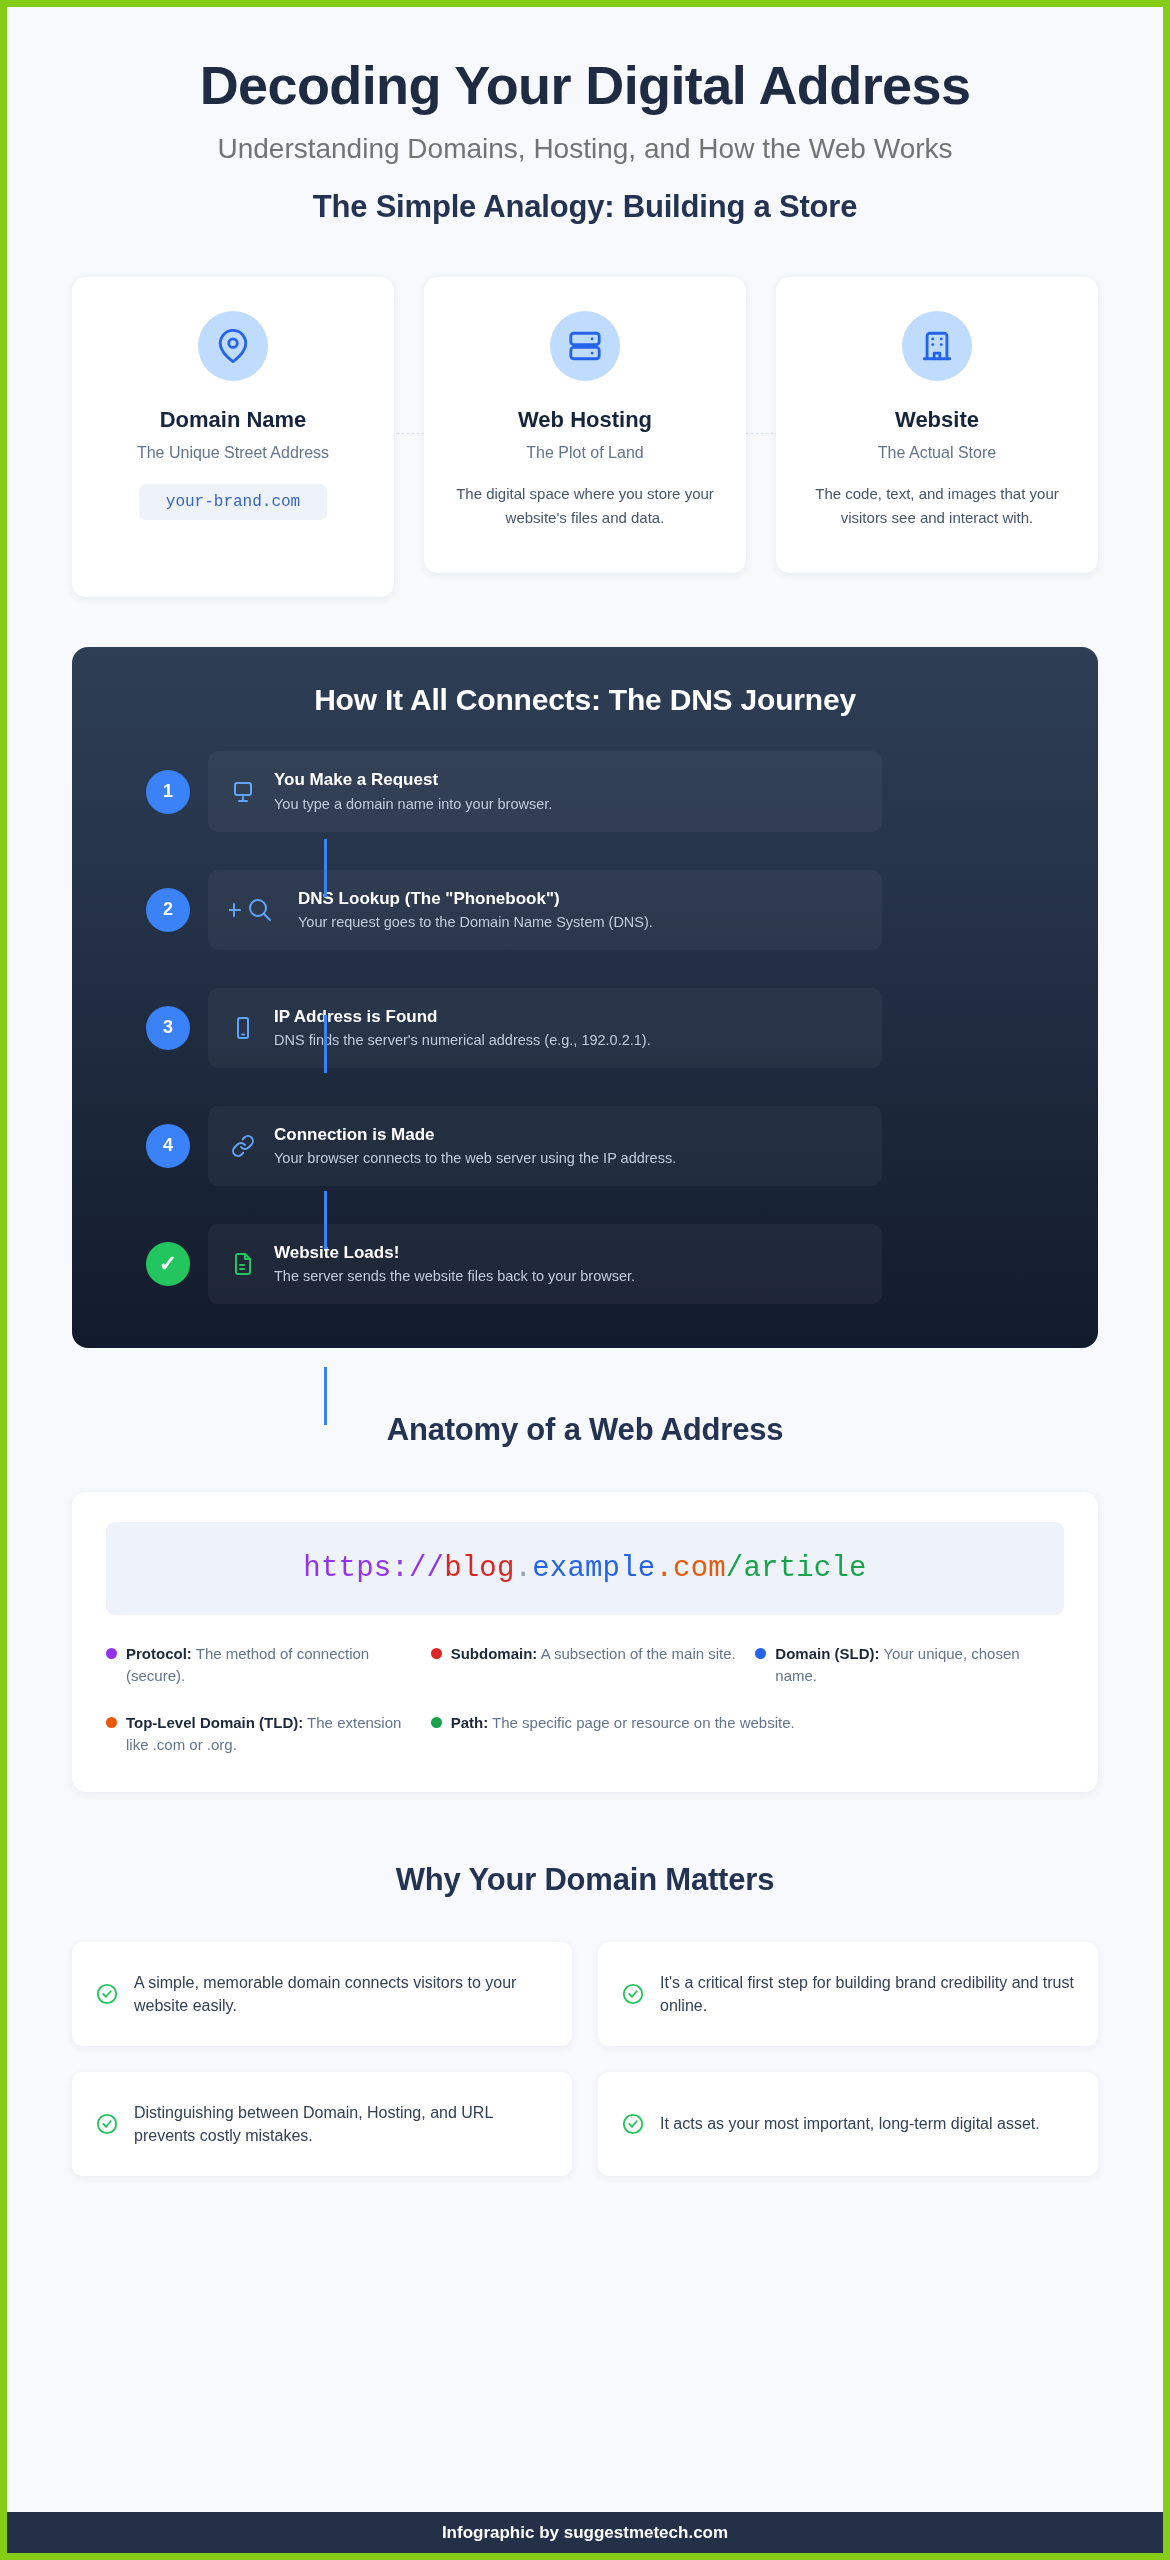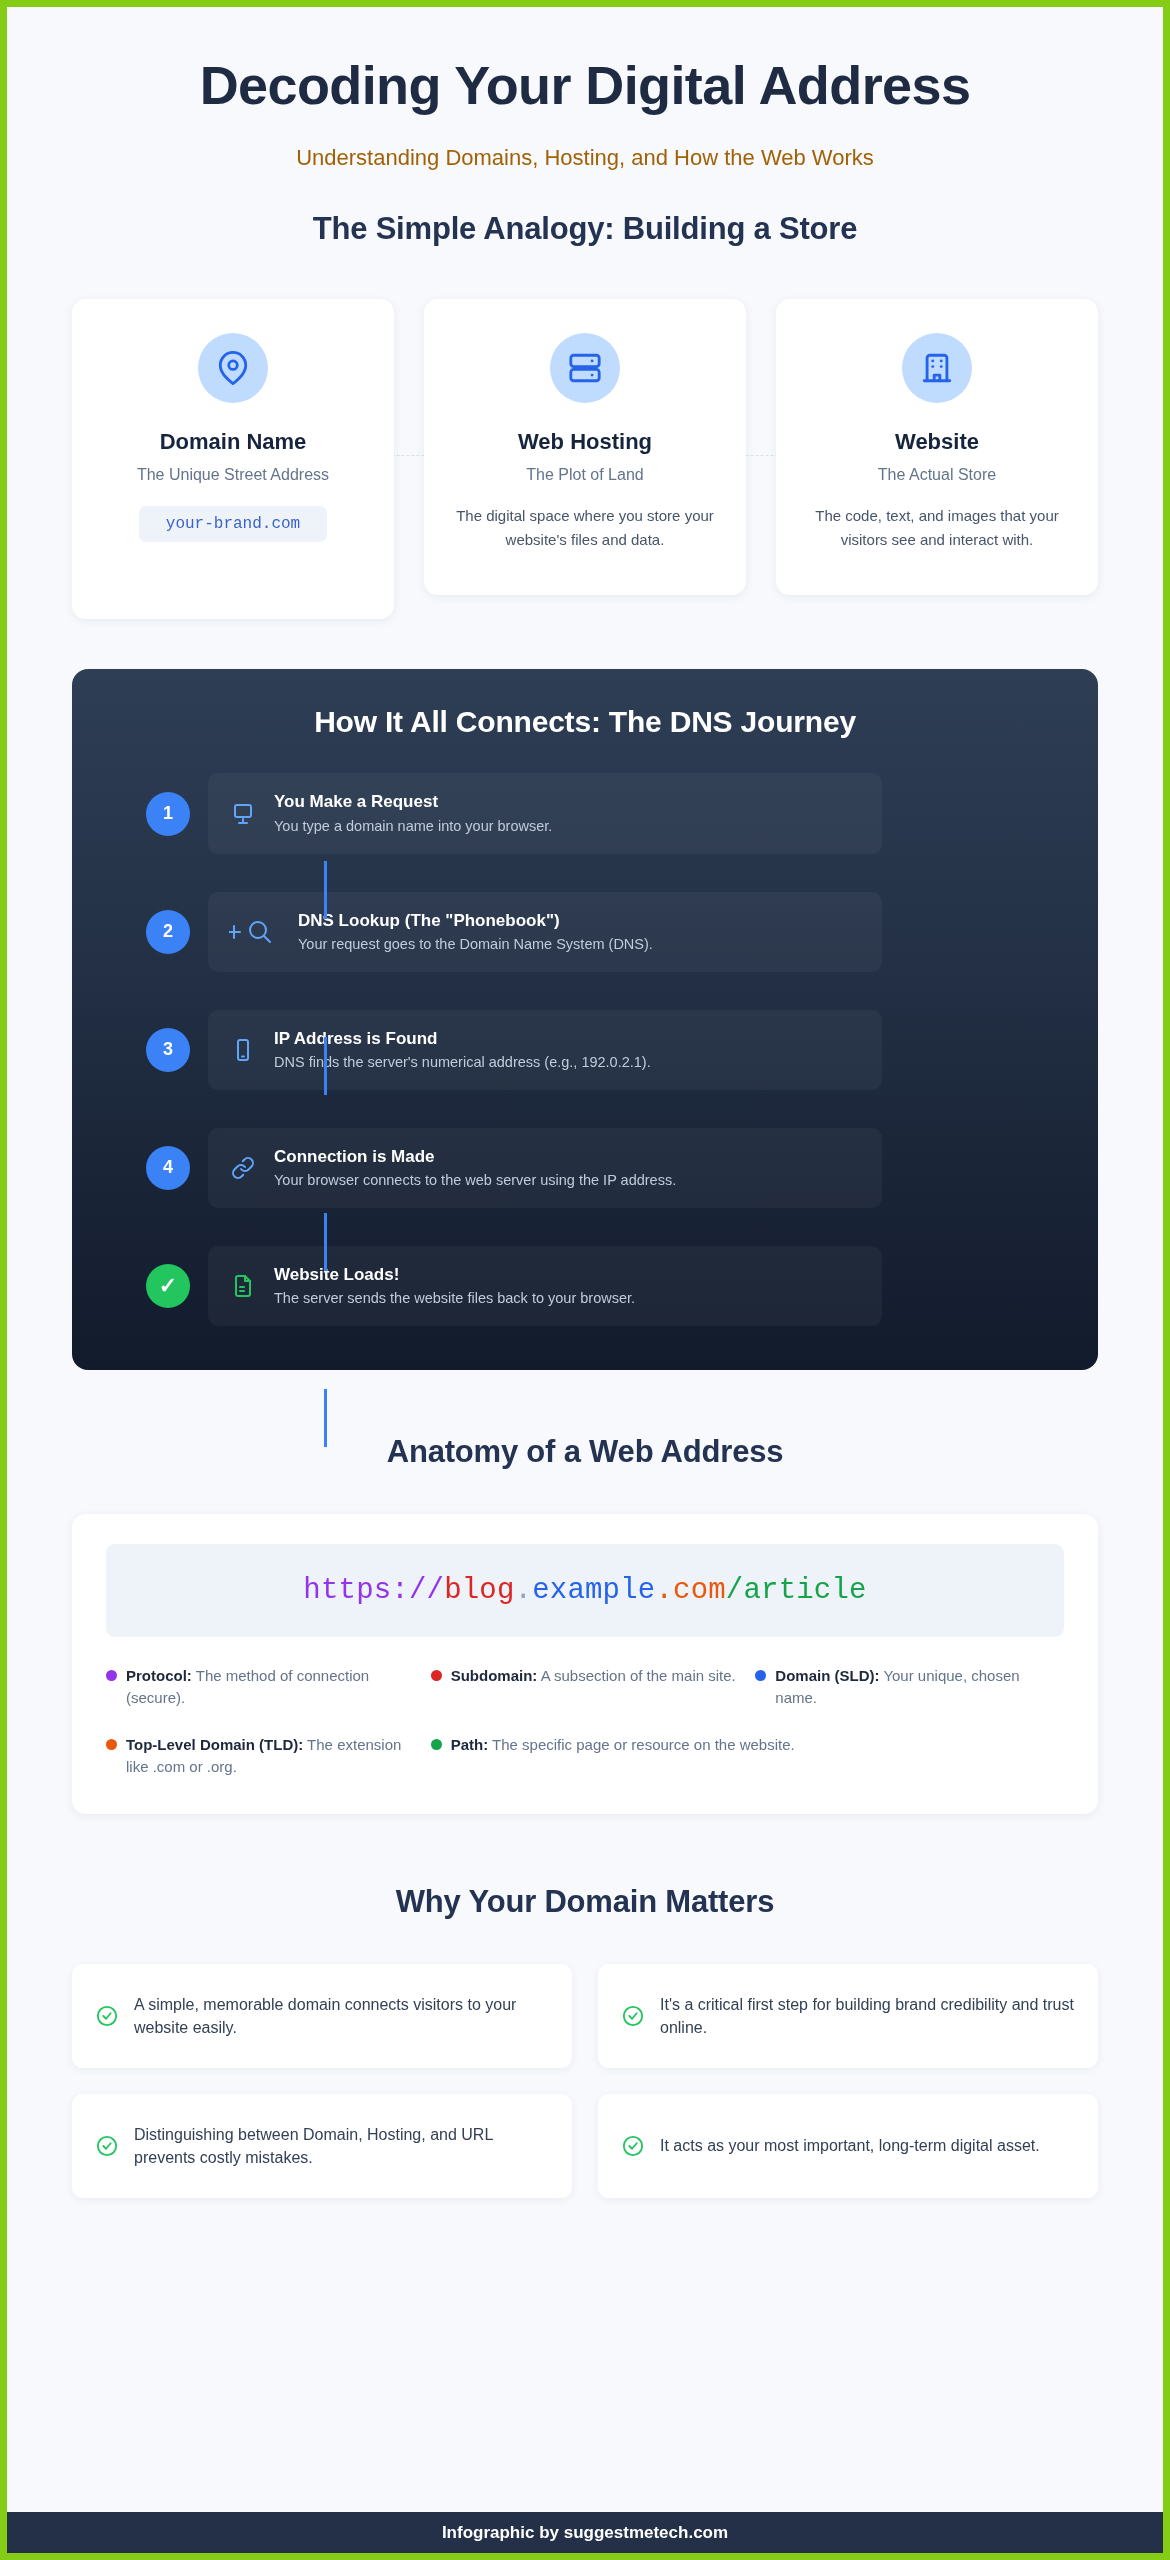--- a/index.html
+++ b/index.html
@@ -37,38 +37,38 @@
     padding-top: 48px;
   }
   .title {
     font-size: 54px;
     font-weight: 700;
     color: #1e2b43;
     letter-spacing: -0.6px;
     line-height: 1.12;
   }
   .subtitle {
-    margin-top: 30px;
-    font-size: 22px;
-    color: #a16207;
+    margin-top: 18px;
+    font-size: 28px;
+    color: #737373;
     font-weight: 400;
   }
 
   
   .section-heading {
     text-align: center;
     font-size: 31px;
     font-weight: 700;
     color: #243352;
     letter-spacing: -0.2px;
   }
 
   
   .analogy-wrap {
-    margin-top: 40px;
+    margin-top: 24px;
     position: relative;
   }
   .analogy-row {
     margin-top: 52px;
     display: flex;
     align-items: flex-start;
     gap: 30px;
     position: relative;
   }
   .analogy-connector {

